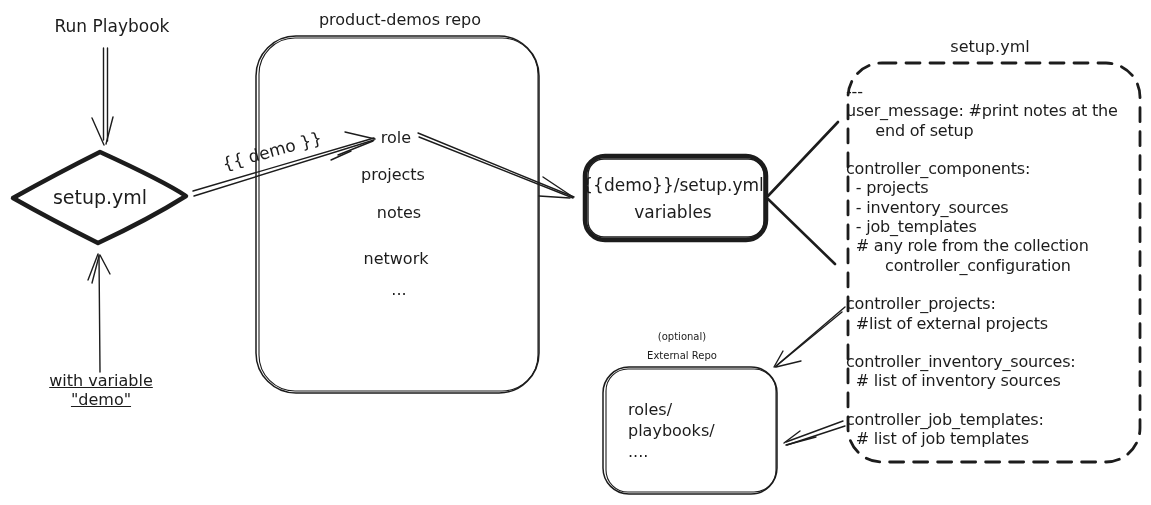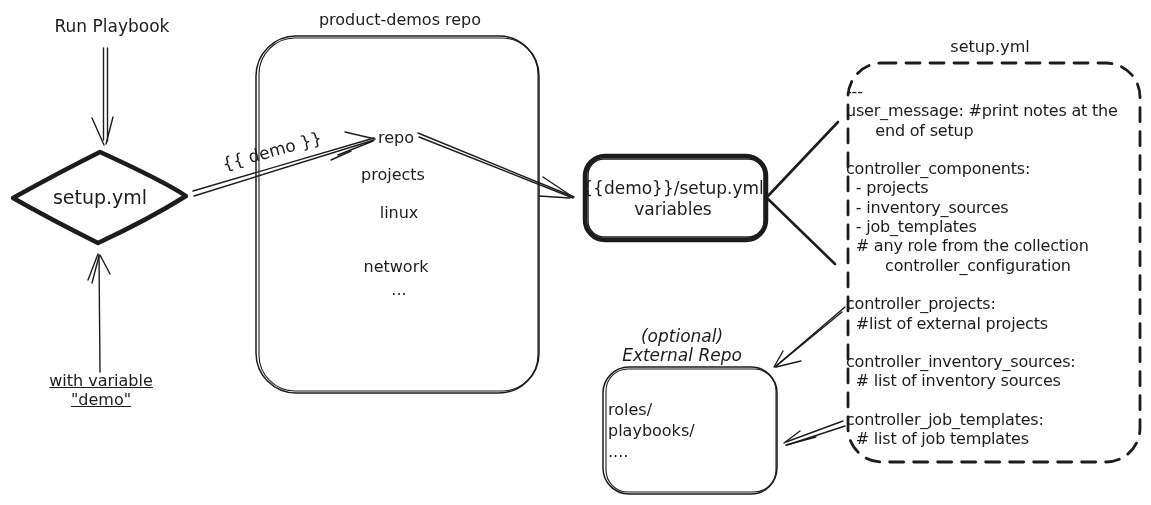--- a/index.html
+++ b/index.html
@@ -23,23 +23,23 @@
   .f-run   { font-size: 17px; }
   .f-node  { font-size: 19px; }
   .f-small { font-size: 16px; }
   .f-label { font-size: 17px; }
   .yaml {
     font-size: 16px;
     line-height: 19.3px;
     letter-spacing: -0.2px;
   }
   .withvar { font-size: 16px; line-height: 19px; }
-  .extlabel { font-size: 17px; line-height: 19px; font-style: italic; }
-  .extcontent { font-size: 16px; line-height: 21px; }
-  .varbox { font-size: 17px; line-height: 21px; }
+  .extlabel { font-size: 10px; line-height: 19px; }
+  .extcontent { font-size: 16px; line-height: 21px; padding-left: 20px; }
+  .varbox { font-size: 17px; line-height: 27px; }
   .demo-rot { transform: translate(-50%, -50%) rotate(-15.5deg); }
 </style>
 </head>
 <body>
 
 <div class="stage">
 
   <svg width="1151" height="505" viewBox="0 0 1151 505" fill="none" stroke="#1c1c1c" stroke-linecap="round" stroke-linejoin="round">
 
     <g stroke-width="1.4">
@@ -112,24 +112,24 @@
 
   <div class="t center f-run" style="left:112px; top:26px;">Run Playbook</div>
 
   <div class="t center f-node" style="left:100px; top:197px;">setup.yml</div>
 
   <div class="t center withvar" style="left:101px; top:390px;text-decoration:underline;">with variable
 "demo"</div>
 
   <div class="t center f-small" style="left:400px; top:20px;text-align:right;">product-demos repo</div>
 
-  <div class="t center f-small" style="left:396px; top:138px;">repo</div>
+  <div class="t center f-small" style="left:396px; top:138px;">role</div>
   <div class="t center f-small" style="left:393px; top:175px;">projects</div>
-  <div class="t center f-small" style="left:399px; top:213px;">linux</div>
-  <div class="t center f-small" style="left:396px; top:267px;">network</div>
+  <div class="t center f-small" style="left:399px; top:213px;">notes</div>
+  <div class="t center f-small" style="left:396px; top:259px;">network</div>
   <div class="t center f-small" style="left:399px; top:290px;">...</div>
 
   <div class="t demo-rot f-label" style="left:272px; top:151px;">{{ demo }}</div>
 
   <div class="t center varbox" style="left:673px; top:199px;">{{demo}}/setup.yml
 variables</div>
 
   <div class="t center f-small" style="left:990px; top:47px;">setup.yml</div>
 
   <div class="t yaml" style="left:846px; top:82px;">---

